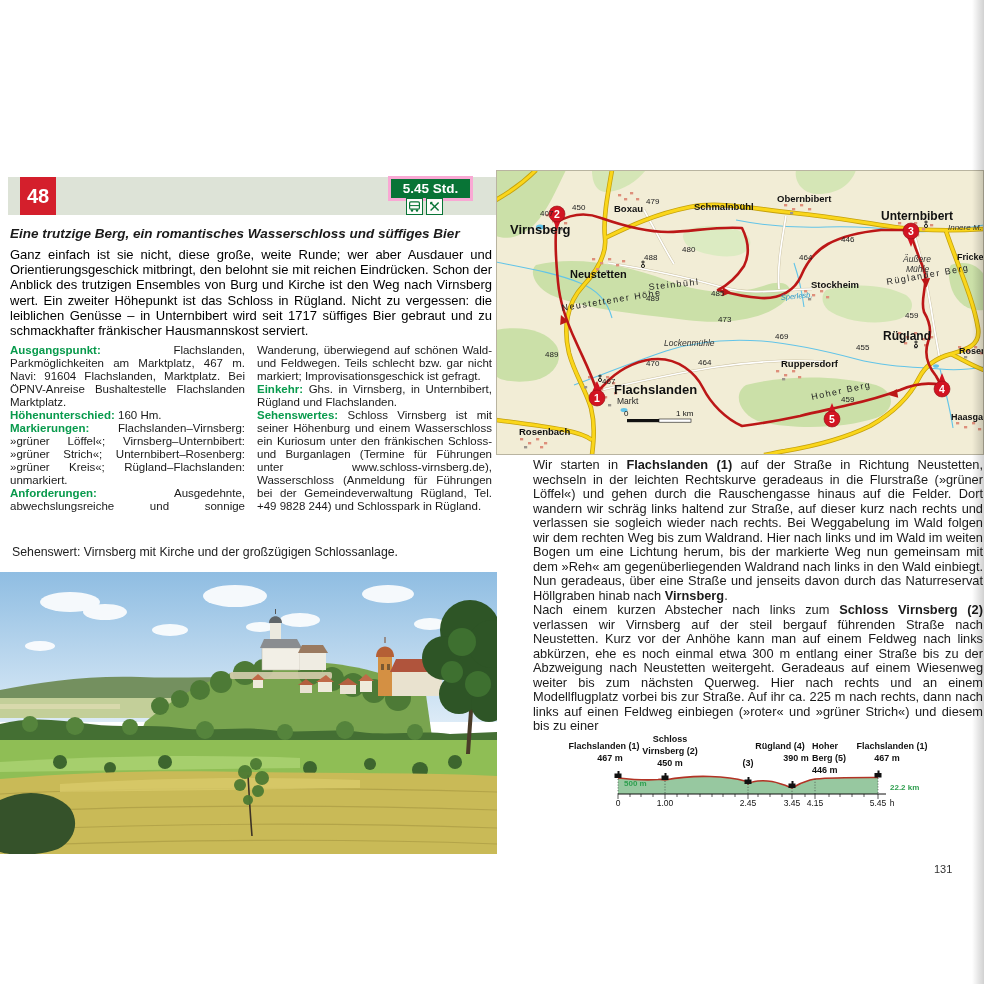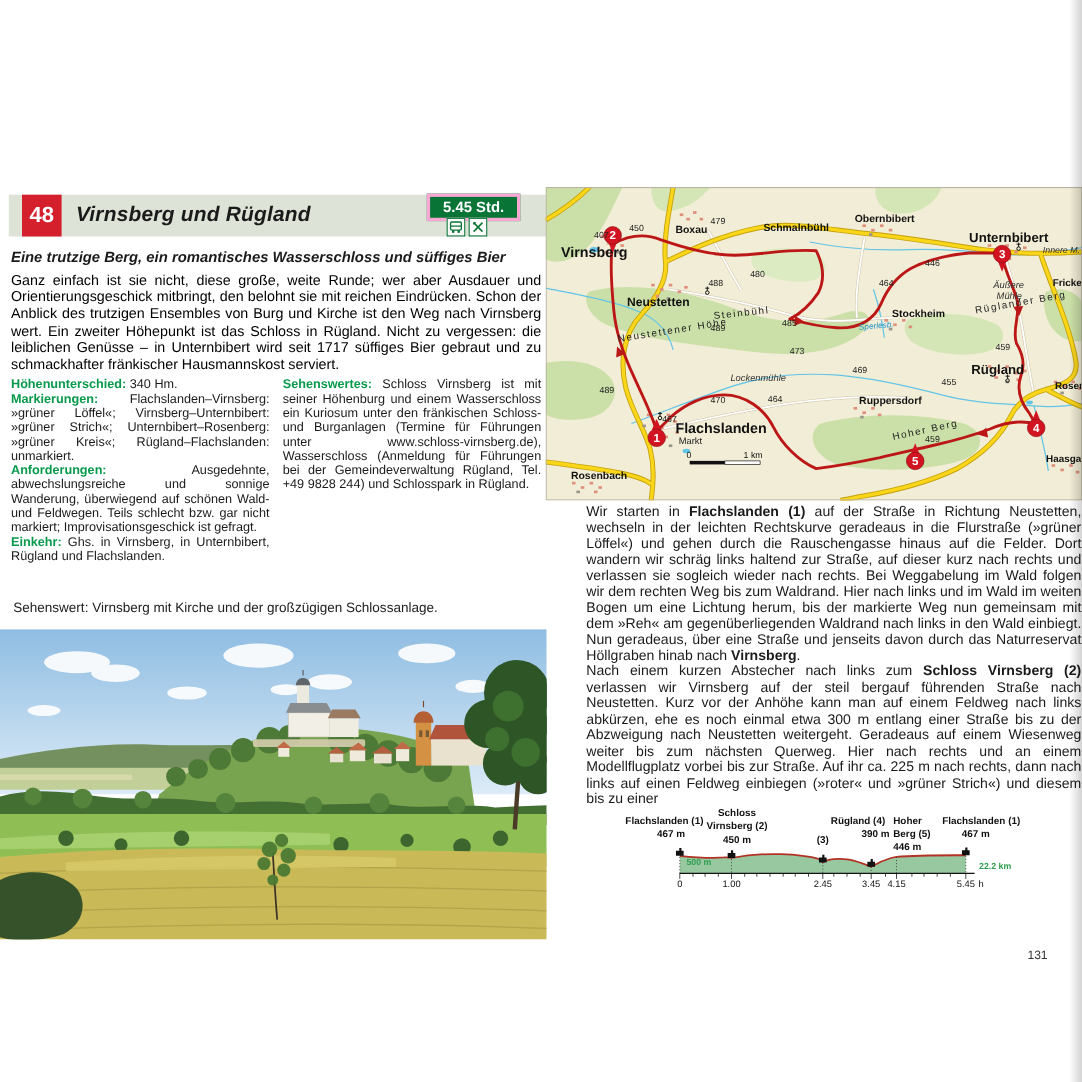--- a/index.html
+++ b/index.html
@@ -50,21 +50,20 @@
   .p-tick{font-size:8.5px;fill:#111;text-anchor:middle;}
   .p-green{fill:#2f9e4f;font-size:8px;font-weight:bold;}
 </style>
 </head>
 <body>
 
 <div id="page">
 
   <div class="header-bar">
     <div class="route-num">48</div>
-    <div class="hdr-title">Virnsberg und Rügland</div>
   </div>
   <div class="duration-badge">5.45 Std.</div>
   <div class="transport-icons">
     <span class="ticon">
       <svg width="13" height="13" viewBox="0 0 13 13">
         <rect x="1.6" y="1.8" width="9.8" height="7.4" rx="1.2" fill="none" stroke="#087436" stroke-width="1.2"></rect>
         <line x1="1.6" y1="5.6" x2="11.4" y2="5.6" stroke="#087436" stroke-width="1"></line>
         <circle cx="4" cy="10.6" r="1.2" fill="#087436"></circle>
           <circle cx="9" cy="10.6" r="1.2" fill="#087436"></circle>
       </svg>
@@ -76,21 +75,22 @@
         <line x1="2.6" y1="2.4" x2="4.4" y2="2.4" stroke="#087436" stroke-width="1.2"></line>
         <line x1="2.6" y1="2.4" x2="2.6" y2="4.2" stroke="#087436" stroke-width="1.2"></line>
       </svg>
     </span>
   </div>
 
   <div class="subtitle">Eine trutzige Berg, ein romantisches Wasserschloss und süffiges Bier</div>
   <div class="intro">Ganz einfach ist sie nicht, diese große, weite Runde; wer aber Ausdauer und Orientierungsgeschick mitbringt, den belohnt sie mit reichen Eindrücken. Schon der Anblick des trutzigen Ensembles von Burg und Kirche ist den Weg nach Virnsberg wert. Ein zweiter Höhepunkt ist das Schloss in Rügland. Nicht zu vergessen: die leiblichen Genüsse – in Unternbibert wird seit 1717 süffiges Bier gebraut und zu schmackhafter fränkischer Hausmannskost serviert.</div>
 
   <div class="infoblock">
-    <p><b class="kw">Höhenunterschied:</b> <span>340 Hm.</span></p>
+    <p><b class="kw">Ausgangspunkt:</b> <span>Flachslanden, Parkmöglichkeiten am Marktplatz, 467 m. Navi: 91604 Flachslanden, Marktplatz. Bei ÖPNV-Anreise Bushaltestelle Flachslanden Marktplatz.</span></p>
+    <p><b class="kw">Höhenunterschied:</b> <span>160 Hm.</span></p>
     <p><b class="kw">Markierungen:</b> <span>Flachslanden–Virnsberg: »grüner Löffel«; Virnsberg–Unternbibert: »grüner Strich«; Unternbibert–Rosenberg: »grüner Kreis«; Rügland–Flachslanden: unmarkiert.</span></p>
     <p><b class="kw">Anforderungen:</b> <span>Ausgedehnte, abwechslungsreiche und sonnige Wanderung, überwiegend auf schönen Wald- und Feldwegen. Teils schlecht bzw. gar nicht markiert; Improvisationsgeschick ist gefragt.</span></p>
     <p><b class="kw">Einkehr:</b> <span>Ghs. in Virnsberg, in Unternbibert, Rügland und Flachslanden.</span></p>
     <p><b class="kw">Sehenswertes:</b> <span>Schloss Virnsberg ist mit seiner Höhenburg und einem Wasserschloss ein Kuriosum unter den fränkischen Schloss- und Burganlagen (Termine für Führungen unter www.schloss-virnsberg.de), Wasserschloss (Anmeldung für Führungen bei der Gemeindeverwaltung Rügland, Tel. +49 9828 244) und Schlosspark in Rügland.</span></p>
   </div>
 
   <div class="caption">Sehenswert: Virnsberg mit Kirche und der großzügigen Schlossanlage.</div>
 
   <svg class="photo" width="497" height="282" viewBox="0 0 497 282">
     <defs>

